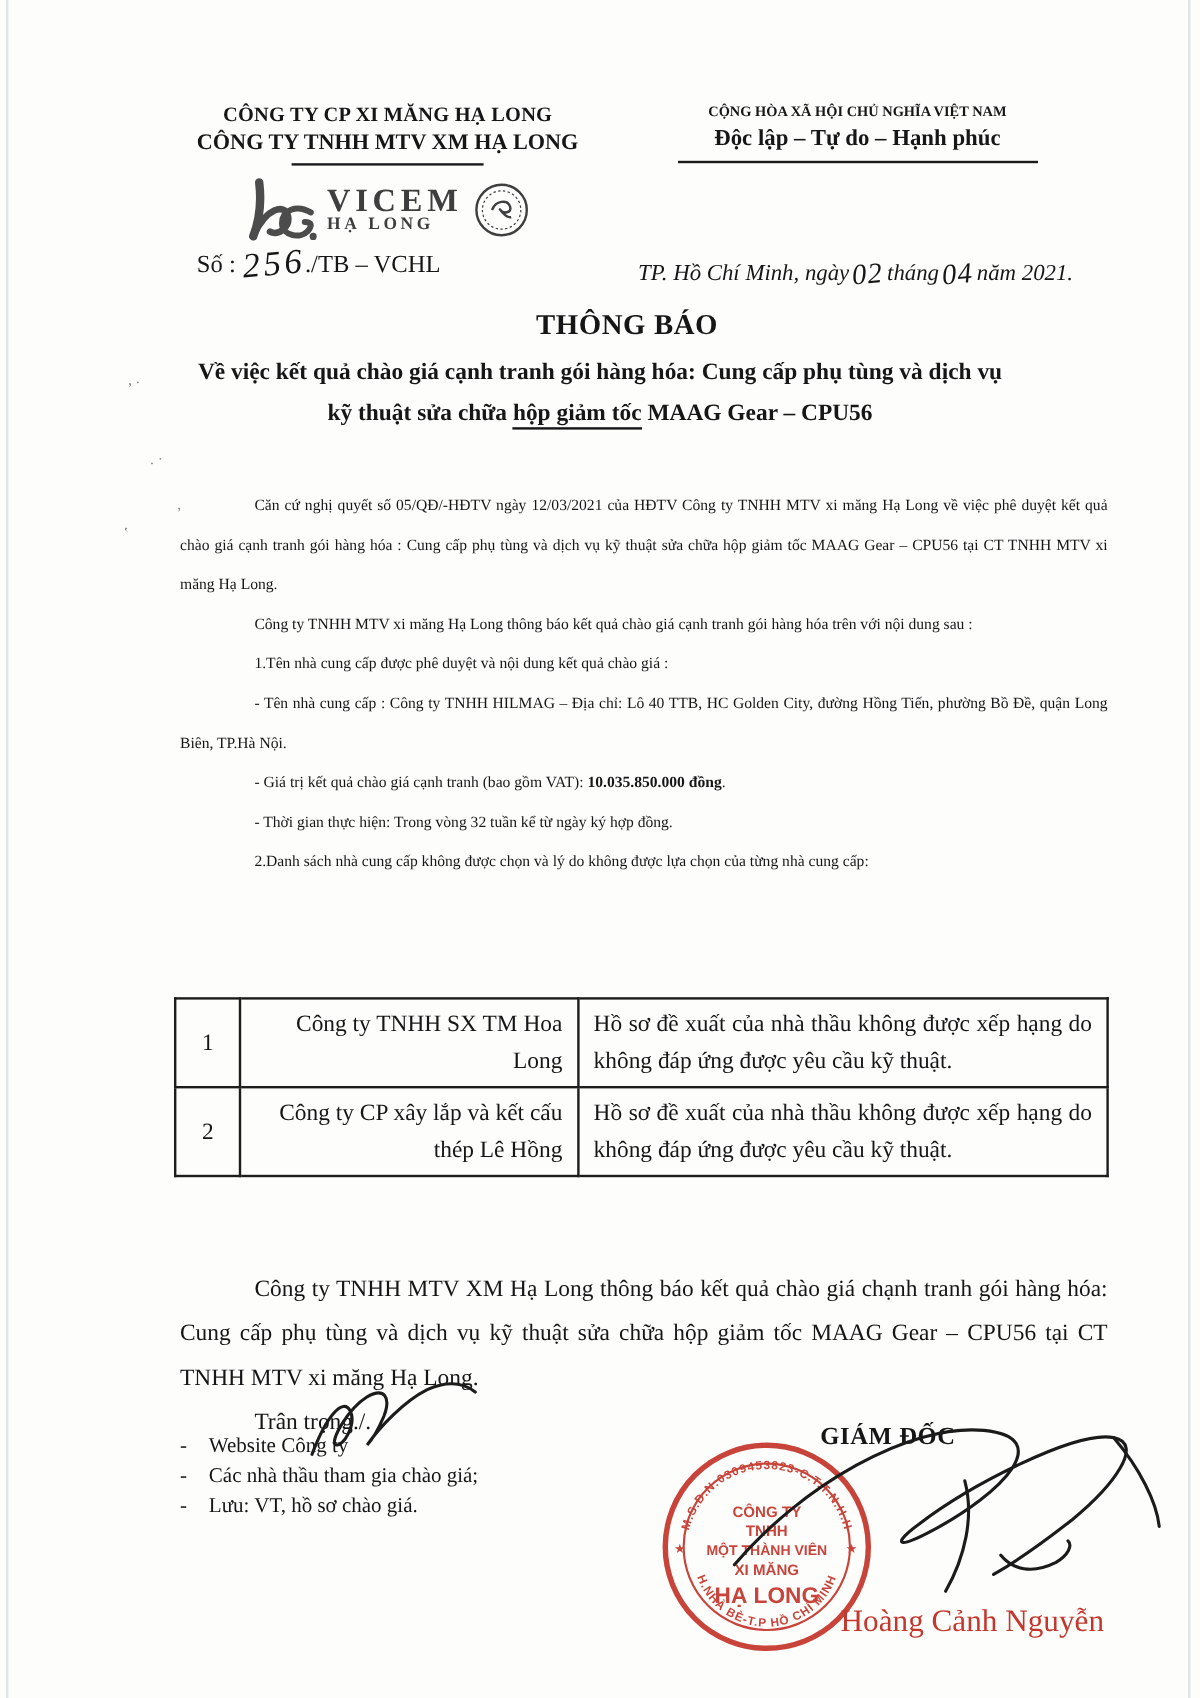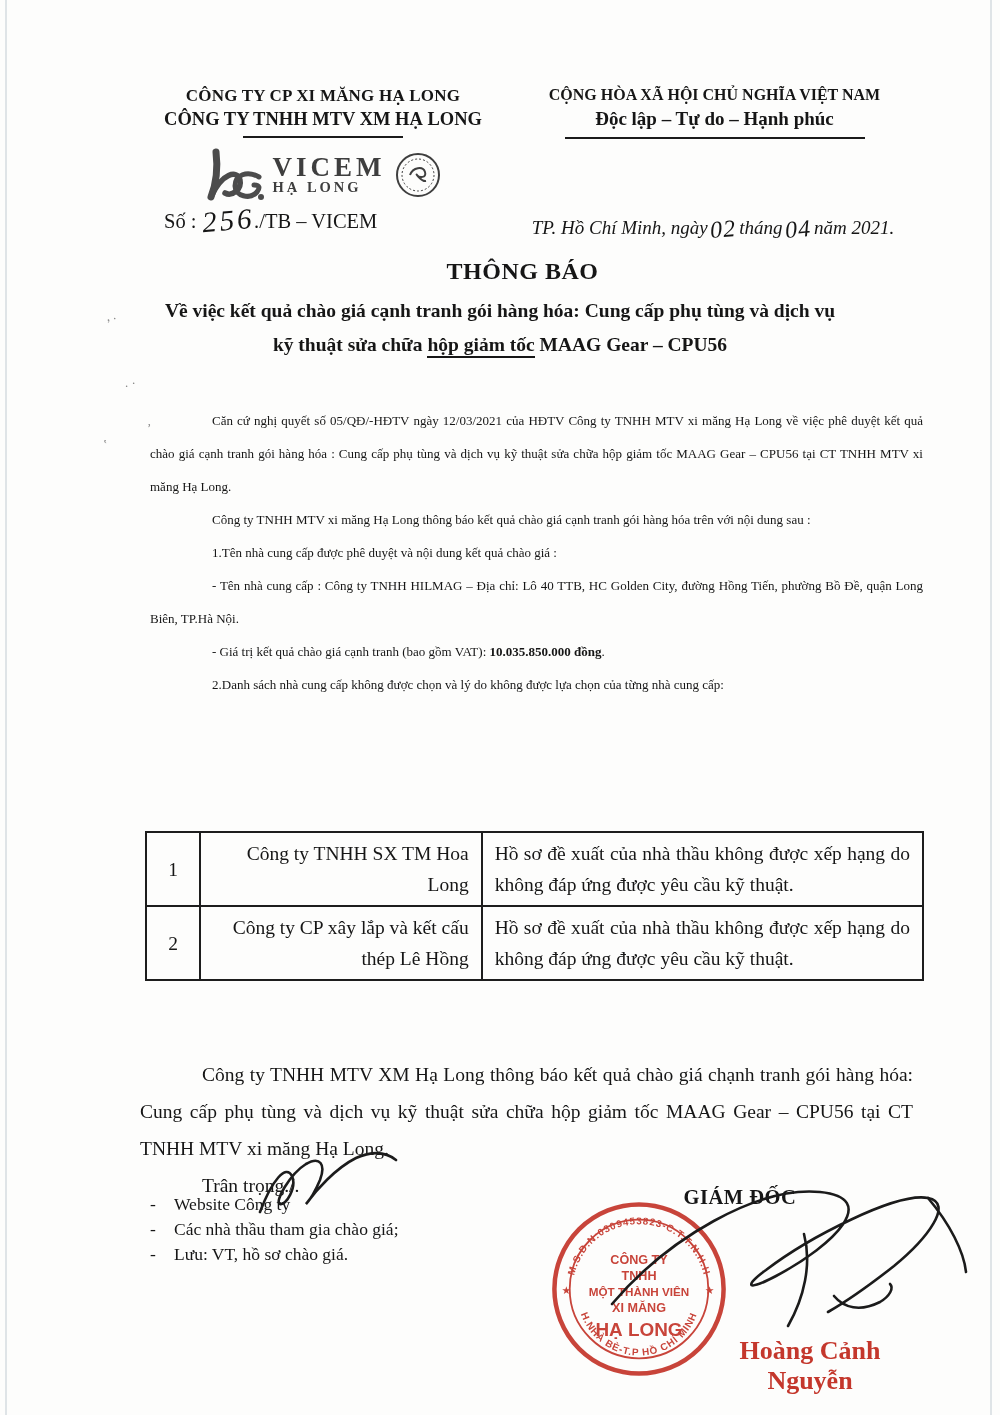--- a/index.html
+++ b/index.html
@@ -21,21 +21,21 @@
   .logo-row{margin-top:10px;display:flex;align-items:center;justify-content:center;gap:9px;}
   .logo-text{text-align:left;color:#3e3e3e;}
   .logo-brand{font-size:27px;font-weight:bold;letter-spacing:4px;line-height:24px;}
   .logo-sub{font-size:14.5px;font-weight:bold;letter-spacing:3px;}
   .so-line{margin-top:8px;text-align:left;padding-left:36px;font-size:20.5px;}
   .hand{display:inline-block;font-style:italic;font-size:29px;letter-spacing:3px;
         transform:rotate(-5deg);position:relative;top:2px;line-height:0;}
   .hand.sm{font-size:24px;letter-spacing:1px;top:3px;margin:0 -2px;}
 
   .hdr-right{position:absolute;left:502px;top:86px;width:425px;text-align:center;}
-  .hdr-right .l1{font-size:16px;font-weight:bold;}
+  .hdr-right .l1{font-size:12px;font-weight:bold;}
   .hdr-right .l2{font-size:19px;font-weight:bold;margin-top:4px;}
   .rule-lg{width:300px;height:2px;background:#1b1b1b;margin:7px auto 0;}
   .dateline{position:absolute;left:498px;top:217px;width:430px;text-align:center;
             font-style:italic;font-size:19px;}
 
   
   .title-blk{position:absolute;left:0;top:258px;width:100%;text-align:center;}
   .title-blk h1{margin:0;font-size:24px;letter-spacing:.5px;font-weight:bold;padding-left:45px;}
   .subject{margin-top:9px;font-size:19.5px;font-weight:bold;line-height:34px;padding:0 70px;}
   .u-part{border-bottom:2.5px solid #161616;padding-bottom:1px;}
@@ -49,35 +49,35 @@
   
   .tbl{position:absolute;left:145px;top:831px;width:779px;border-collapse:collapse;}
   .tbl td,.tbl th{border:2px solid #1d1d1d;font-size:19.5px;vertical-align:middle;}
   .tbl th{font-weight:bold;text-align:center;line-height:30px;padding:8px 14px;height:54px;}
   .tbl td{line-height:31px;padding:5px 12px;height:60px;}
   .td-stt{text-align:center;width:7%;}
   .td-sup{width:36.2%;text-align:right;}
   .td-why{width:56.8%;text-align:justify;padding:5px 14px;}
 
   
-  .closing-blk{position:absolute;left:140px;top:1056px;width:773px;
+  .closing-blk{position:absolute;left:150px;top:1056px;width:773px;
                font-size:19.5px;line-height:37px;text-align:justify;}
   .closing-blk p{margin:0;text-indent:62px;}
   .regards{margin-top:2px;text-indent:62px;}
 
   
   .recipients{position:absolute;left:150px;top:1183px;width:330px;}
   .recipients .label{font-size:22px;font-weight:bold;font-style:italic;}
   .rec-list{margin-top:9px;font-size:17.5px;line-height:25px;}
   .rec-item{display:flex;}
   .rec-item .dash{width:24px;}
   .sig-title{position:absolute;left:650px;top:1186px;width:180px;text-align:center;
              font-size:20.5px;font-weight:bold;letter-spacing:.5px;}
-  .sig-name{position:absolute;left:700px;top:1336px;width:220px;text-align:center;
-            font-size:26px;font-weight:bold;color:#c4372c;}
+  .sig-name{position:absolute;left:700px;top:1336px;width:220px;text-align:right;
+            font-size:26px;font-weight:normal;color:#c4372c;}
   .stamp{position:absolute;left:549px;top:1199px;width:180px;height:180px;opacity:.93;}
   .big-sig{position:absolute;left:598px;top:1176px;width:380px;height:165px;}
   .init-sig{position:absolute;left:252px;top:1150px;width:150px;height:70px;}
 </style>
 </head>
 <body>
 
 <div class="page">
   <div class="scan-edge left"></div>
   <div class="scan-edge right"></div>
@@ -103,21 +103,21 @@
         <div class="logo-brand">VICEM</div>
         <div class="logo-sub">HẠ LONG</div>
       </div>
       <svg width="46" height="46" viewBox="0 0 46 46">
         <circle cx="23" cy="23" r="21" fill="none" stroke="#3f3f3f" stroke-width="2"></circle>
         <circle cx="23" cy="23" r="16" fill="none" stroke="#3f3f3f" stroke-width="1" stroke-dasharray="2 2"></circle>
         <path d="M15 23 C 18 15, 28 14, 30 20 C 32 26, 24 26, 22 23 C 20 20, 26 30, 31 29" fill="none" stroke="#3f3f3f" stroke-width="2"></path>
       </svg>
     </div>
     <div class="so-line">
-      <span>Số : </span><span class="hand">256</span><span>./TB – VICEM</span>
+      <span>Số : </span><span class="hand">256</span><span>./TB – VCHL</span>
     </div>
   </div>
 
   <div class="hdr-right">
     <div class="l1">CỘNG HÒA XÃ HỘI CHỦ NGHĨA VIỆT NAM</div>
     <div class="l2">Độc lập – Tự do – Hạnh phúc</div>
     <div class="rule-lg"></div>
   </div>
   <div class="dateline">
     <span>TP. Hồ Chí Minh, ngày </span><span class="hand sm">02</span><span> tháng </span><span class="hand sm">04</span><span> năm 2021.</span>
@@ -134,20 +134,21 @@
   </div>
 
   <div class="body-blk">
     <p>Căn cứ nghị quyết số 05/QĐ/-HĐTV ngày 12/03/2021 của HĐTV Công ty TNHH MTV xi măng Hạ Long về việc phê duyệt kết quả chào giá cạnh tranh gói hàng hóa : Cung cấp phụ tùng và dịch vụ kỹ thuật sửa chữa hộp giảm tốc MAAG Gear – CPU56 tại CT TNHH MTV xi măng Hạ Long.</p>
     <p>Công ty TNHH MTV xi măng Hạ Long thông báo kết quả chào giá cạnh tranh gói hàng hóa trên với nội dung sau :</p>
     <p>1.Tên nhà cung cấp được phê duyệt và nội dung kết quả chào giá :</p>
     <p>- Tên nhà cung cấp :  Công ty TNHH HILMAG – Địa chỉ: Lô 40 TTB, HC Golden City, đường Hồng Tiến, phường Bồ Đề, quận Long Biên, TP.Hà Nội.</p>
     <p>
       <span>- Giá trị kết quả chào giá cạnh tranh (bao gồm VAT): </span><span class="b">10.035.850.000 đồng</span><span>.</span>
     </p>
+    <p>- Thời gian thực hiện: Trong vòng 32 tuần kể từ ngày ký hợp đồng.</p>
     <p>2.Danh sách nhà cung cấp không được chọn và lý do không được lựa chọn của từng nhà cung cấp:</p>
   </div>
 
   <table class="tbl">
     <tbody>
     <tr>
       <td class="td-stt">1</td>
       <td class="td-sup">Công ty TNHH SX TM Hoa Long</td>
       <td class="td-why">Hồ sơ đề xuất của nhà thầu không được xếp hạng do không đáp ứng được yêu cầu kỹ thuật.</td>
     </tr>

